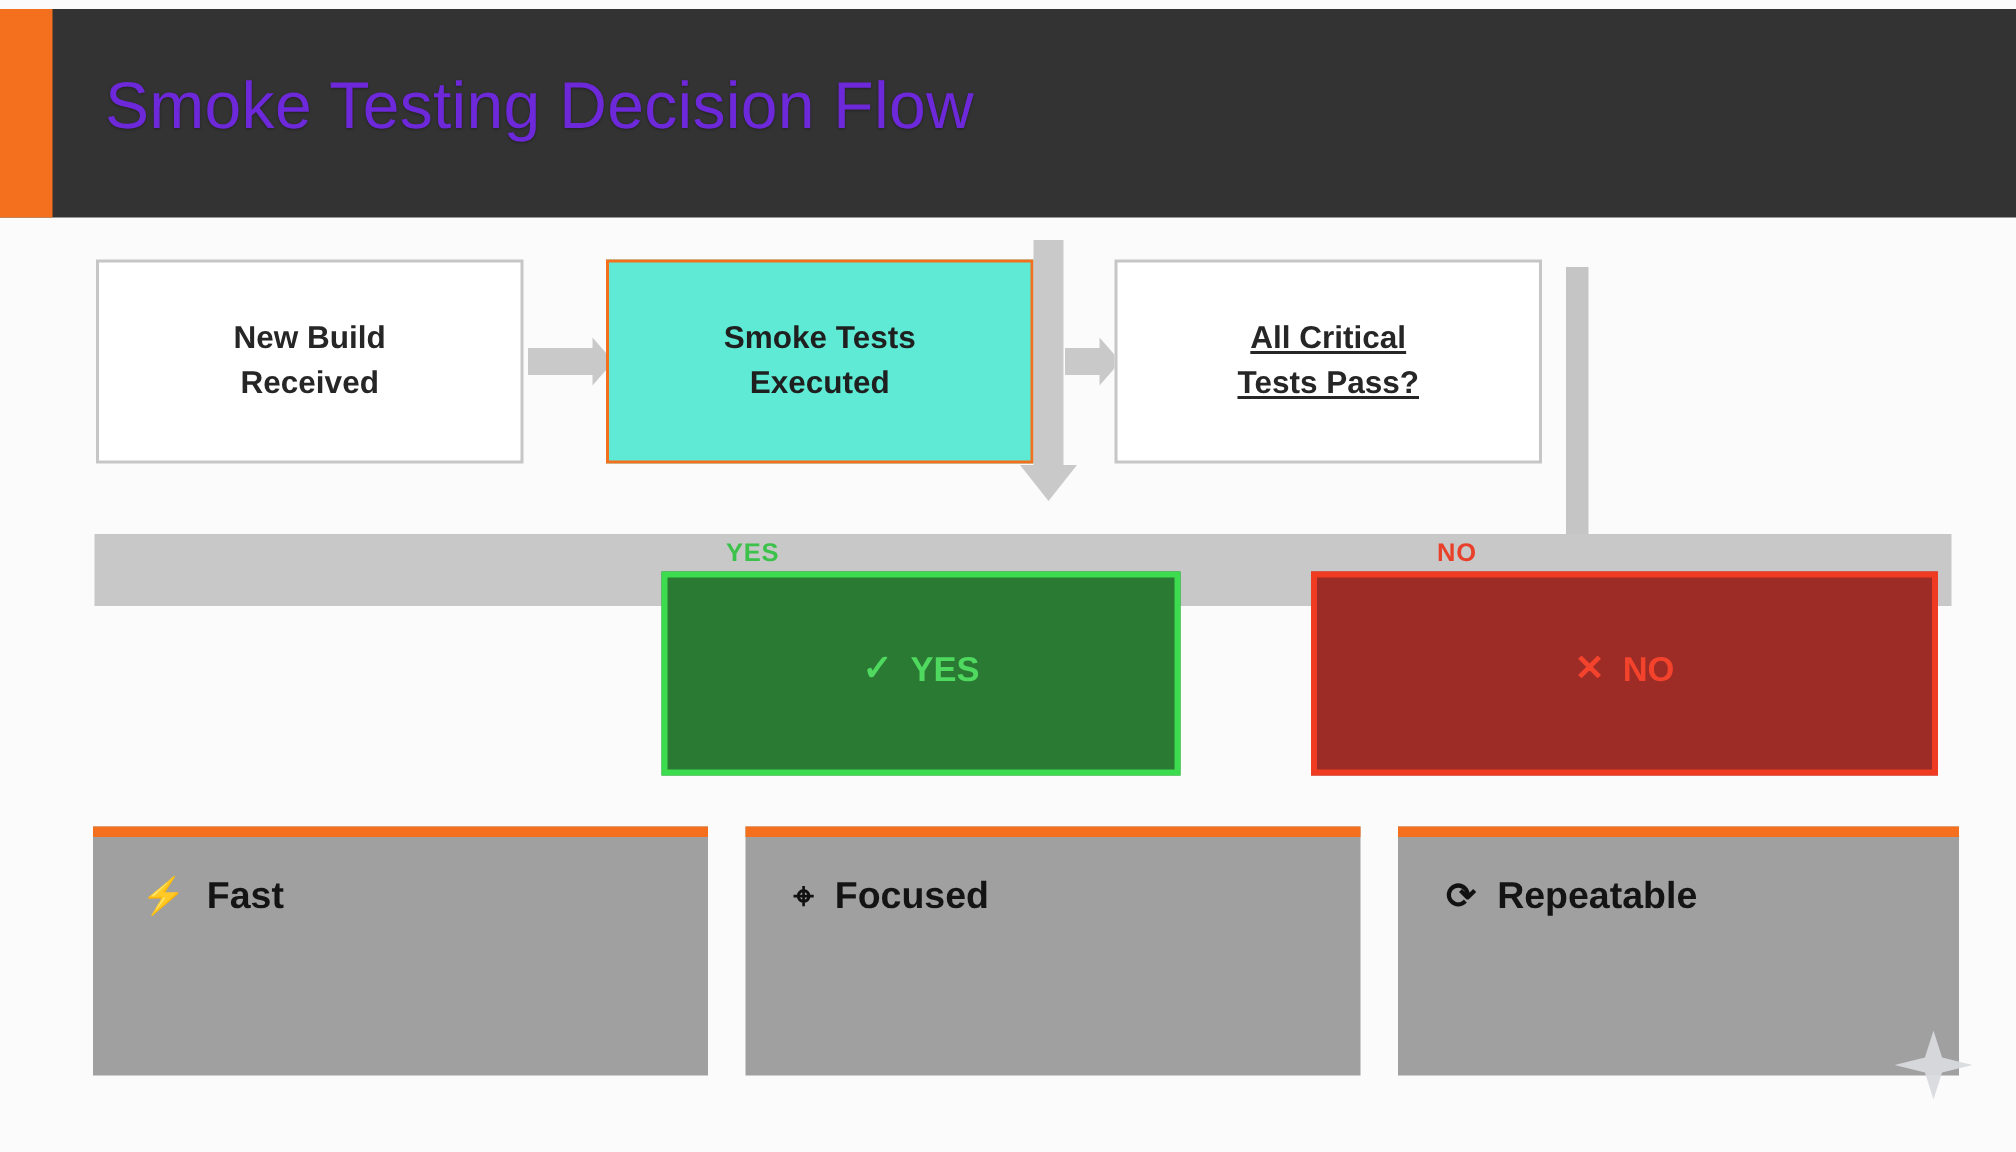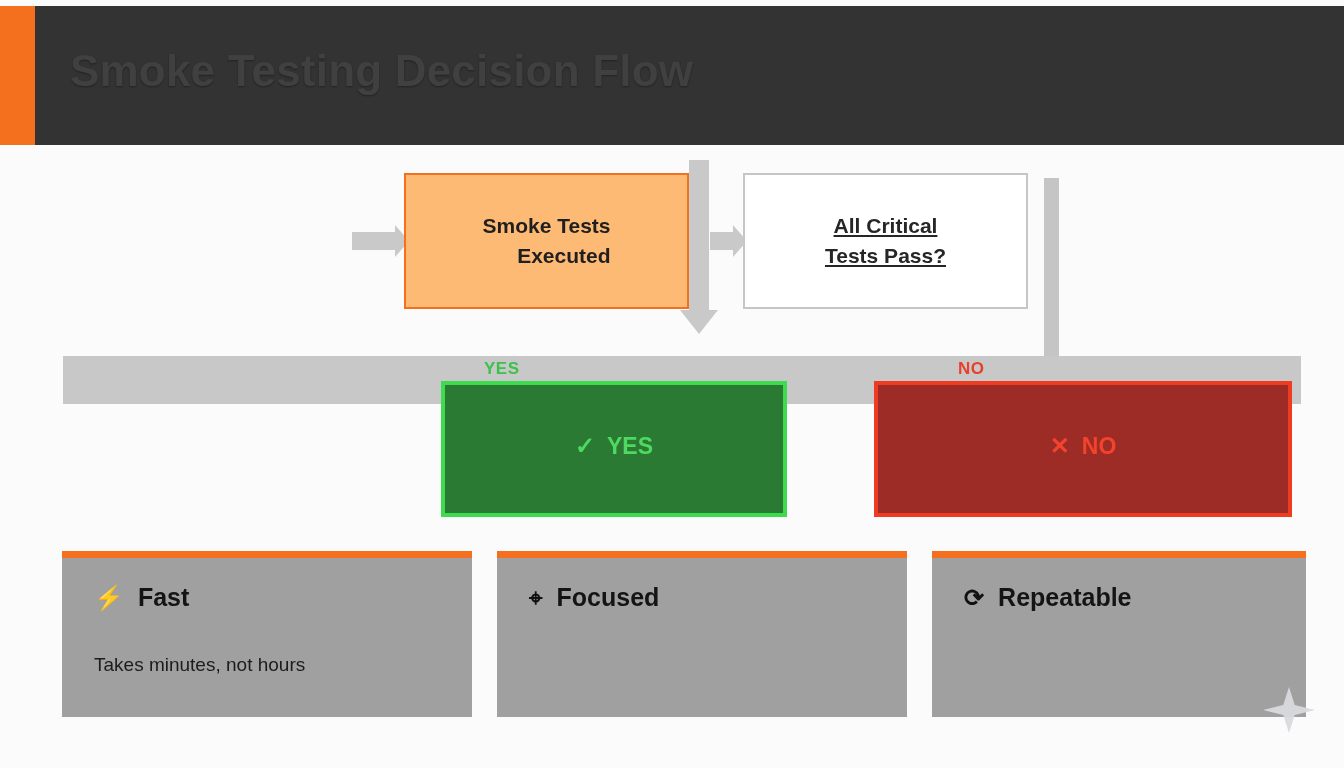--- a/index.html
+++ b/index.html
@@ -31,22 +31,22 @@
     top: 6px;
     width: 35px;
     height: 139px;
     background: #f4701f;
   }
   .header-title {
     position: absolute;
     left: 70px;
     top: 46px;
     font-size: 44px;
-    font-weight: bold;
-    color: #404040;
+    font-weight: normal;
+    color: #6d28d9;
     letter-spacing: 0.2px;
     white-space: nowrap;
     text-shadow: 0 1px 2px rgba(0,0,0,0.35);
   }
 
   
   .flow-box {
     position: absolute;
     box-sizing: border-box;
     display: flex;
@@ -56,24 +56,23 @@
     font-size: 21px;
     font-weight: bold;
     line-height: 1.45;
     color: #262626;
   }
   .flow-box.plain {
     background: #ffffff;
     border: 2px solid #c6c6c6;
   }
   .flow-box.accent {
-    background: #fdba74;
+    background: #5eead4;
     border: 2px solid #f4701f;
     color: #1f1f1f;
-    text-align: right;
   }
   #flow-box-1 { left: 64px;  top: 173px; width: 285px; height: 136px; }
   #flow-box-2 { left: 404px; top: 173px; width: 285px; height: 136px; }
   #flow-box-3 { left: 743px; top: 173px; width: 285px; height: 136px; text-decoration: underline; }
 
   
   .h-arrow {
     position: absolute;
     height: 18px;
     background: #c9c9c9;
@@ -230,20 +229,23 @@
 </style>
 </head>
 <body>
 
 <div id="slide">
 
   <div class="header-band"></div>
   <div class="header-accent"></div>
   <div class="header-title">Smoke Testing Decision Flow</div>
 
+  <div class="flow-box plain" id="flow-box-1">
+    <span>New Build<br>Received</span>
+  </div>
 
   <div class="h-arrow" id="arrow-a"></div>
 
   <div class="flow-box accent" id="flow-box-2">
     <span>Smoke Tests<br>Executed</span>
   </div>
 
   <div id="v-arrow-shaft"></div>
   <div id="v-arrow-head"></div>
 
@@ -272,21 +274,20 @@
       <span>NO</span>
     </div>
   </div>
 
   <div class="feature-card" id="feature-card-0">
     <div class="feature-topbar"></div>
     <div class="feature-head">
       <span class="feature-icon">⚡</span>
       <span>Fast</span>
     </div>
-    <div class="feature-desc">Takes minutes, not hours</div>
   </div>
 
   <div class="feature-card" id="feature-card-1">
     <div class="feature-topbar"></div>
     <div class="feature-head">
       <span class="feature-icon">⌖</span>
       <span>Focused</span>
     </div>
   </div>
 

